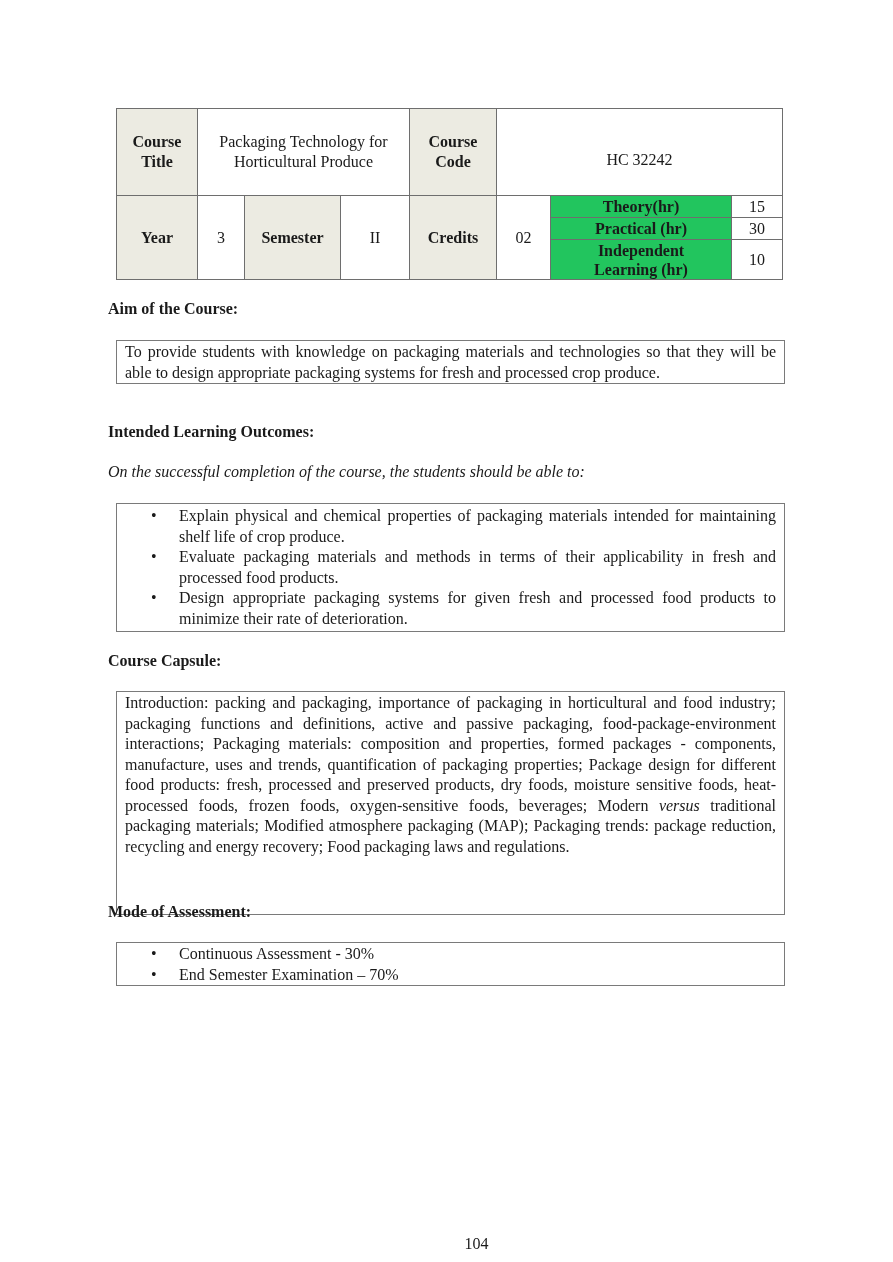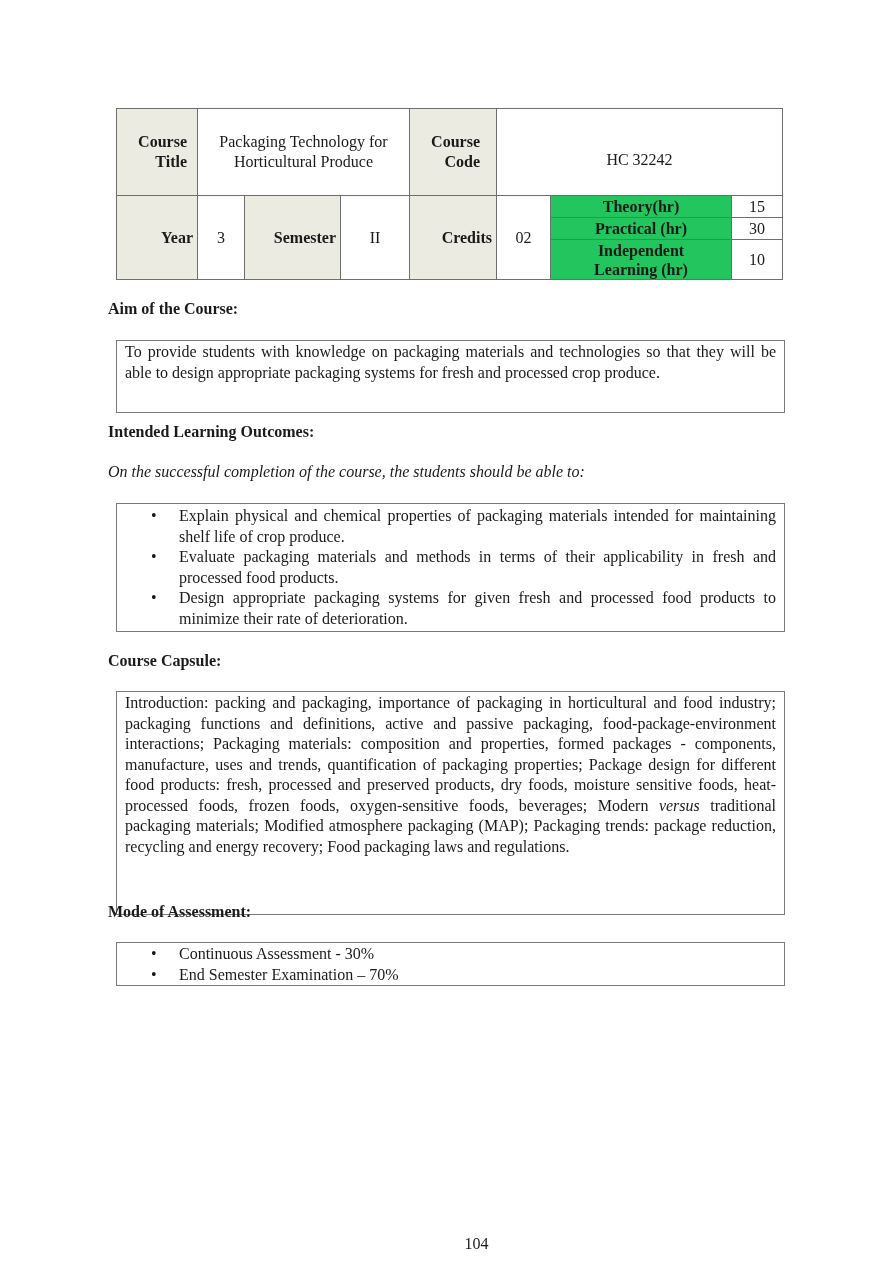--- a/index.html
+++ b/index.html
@@ -3,21 +3,21 @@
 <meta charset="utf-8">
 <style>
   html, body { margin:0; padding:0; background:#ffffff; }
   body { width:893px; height:1262px; position:relative; overflow:hidden;
          font-family:"Liberation Serif","DejaVu Serif",serif; color:#1a1a1a; }
 
   table.info { position:absolute; left:116px; top:108px; border-collapse:collapse;
                table-layout:fixed; font-size:16px; }
   table.info td { border:1px solid #6e6e6e; text-align:center; vertical-align:middle;
                   padding:0 4px; line-height:20px; }
-  table.info td.lbl { background:#ecebe2; font-weight:bold;text-align:right; }
+  table.info td.lbl { background:#ecebe2; font-weight:bold; }
   table.info td.sub { background:#22c55e; font-weight:bold; line-height:19px; }
 
   .heading { position:absolute; left:108px; font-weight:bold; font-size:16px; }
   .para { position:absolute; left:108px; font-size:16px;font-style:italic; }
   .box { position:absolute; left:116px; width:669px; border:1px solid #7a7a7a;
          box-sizing:border-box; font-size:16px; line-height:20.5px; }
   .box p { margin:0; padding:0 8px; text-align:justify; }
   .box ul { margin:0; padding:0 8px 0 62px; list-style:none; }
   .box li { position:relative; text-align:justify; }
   .box li .bullet { position:absolute; left:-28px; top:0; }
@@ -59,21 +59,21 @@
     <td>30</td>
   </tr>
   <tr style="height:40px">
     <td class="sub" style="padding:0 30px">Independent Learning (hr)</td>
     <td>10</td>
   </tr>
 </tbody>
   </table>
 
 <div class="heading" style="top:300px">Aim of the Course:</div>
-<div class="box" style="top:340px;height:73px;padding-top:1px">
+<div class="box" style="top:340px;height:44px;padding-top:1px">
   <p>To provide students with knowledge on packaging materials and technologies so that they will be able to design appropriate packaging systems for fresh and processed crop produce.</p>
 </div>
 
 <div class="heading" style="top:423px">Intended Learning Outcomes:</div>
 <div class="para" style="top:463px">On the successful completion of the course, the students should be able to:</div>
 <div class="box" style="top:503px;height:129px;padding-top:2px">
   <ul>
     <li><span class="bullet">•</span><span>Explain physical and chemical properties of packaging materials intended for maintaining shelf life of crop produce.</span></li>
     <li><span class="bullet">•</span><span>Evaluate packaging materials and methods in terms of their applicability in fresh and processed food products.</span></li>
     <li><span class="bullet">•</span><span>Design appropriate packaging systems for given fresh and processed food products to minimize their rate of deterioration.</span></li>

